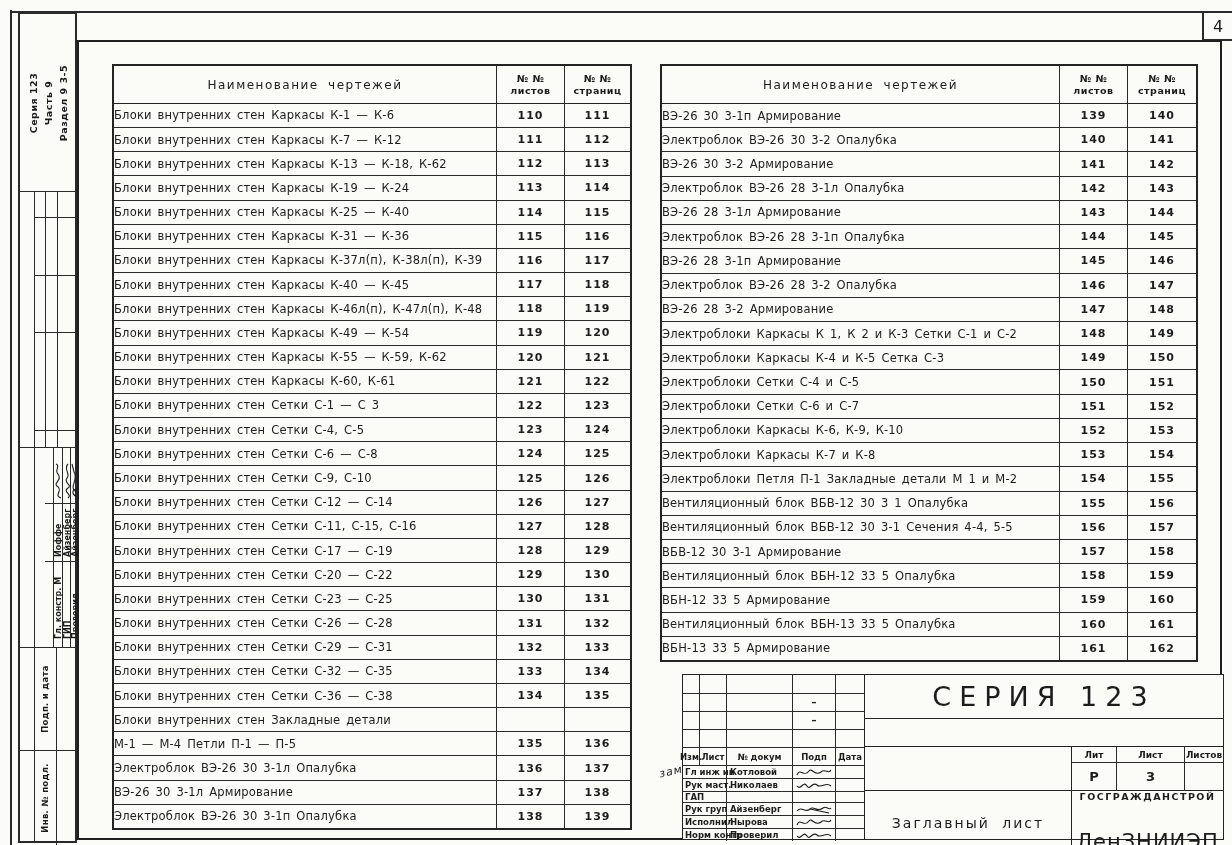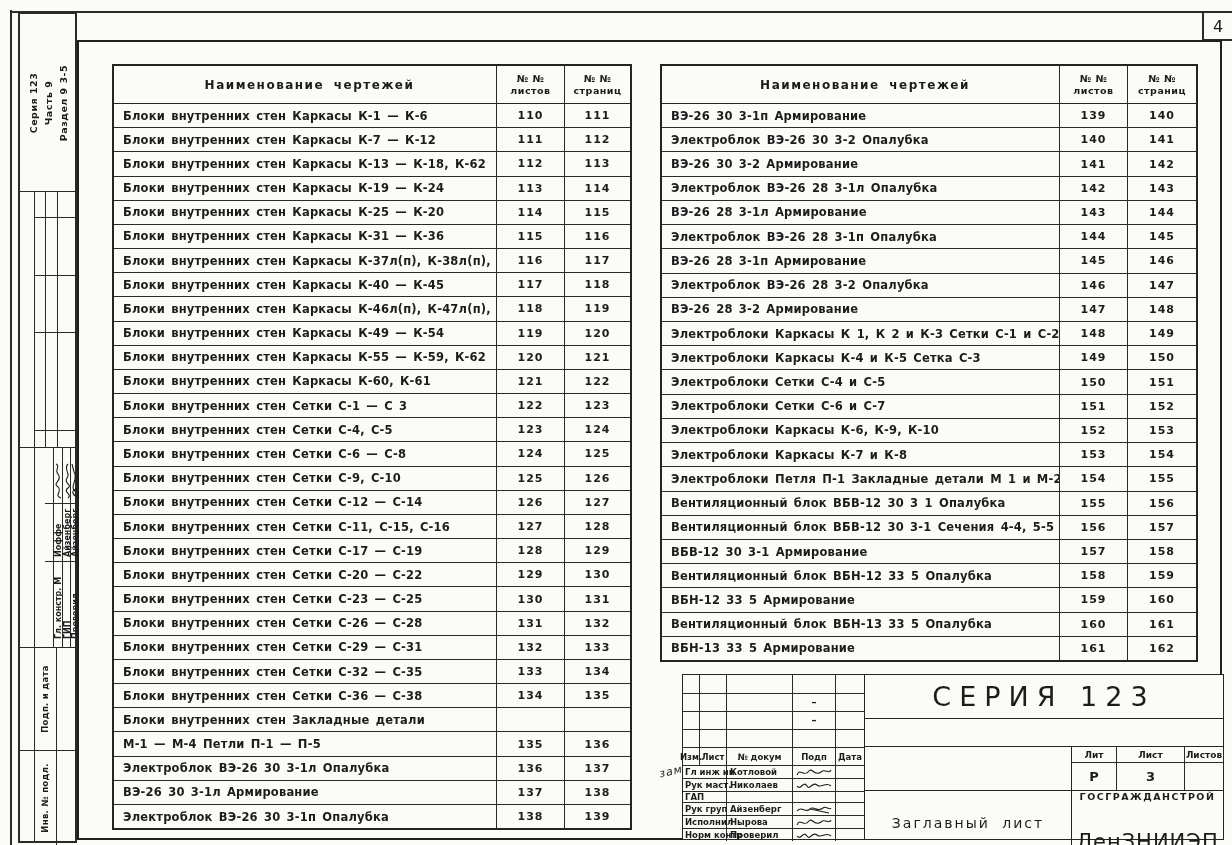--- a/index.html
+++ b/index.html
@@ -59,22 +59,22 @@
   }
 
   
   .tbl{ position:absolute; border:2px solid #242424; display:flex; flex-direction:column; background:#fbfbf8; }
   .tbl-left { left:33px;  top:22px; width:520px; height:766px; }
   .tbl-right{ left:581px; top:22px; width:538px; height:598px; }
   .thead{ display:flex; height:38px; flex:none; border-bottom:1.8px solid #242424; }
   .trow{ display:flex; flex:1; border-top:1.3px solid #2a2a2a; }
   .trow:first-child{ border-top:none; }
   .tc{ display:flex; align-items:center; overflow:hidden; }
-  .tc.n{ flex:1; padding-left:9px; border-right:1.4px solid #2a2a2a;
-         font-size:11.5px; font-weight:bold; letter-spacing:.2px; word-spacing:2px; white-space:nowrap; }
+  .tc.n{ flex:1; border-right:1.4px solid #2a2a2a;
+         font-size:11.5px; font-weight:normal; letter-spacing:.2px; word-spacing:2px; white-space:nowrap; }
   .tc.s, .tc.p{ width:68px; flex:none; justify-content:center;
          font-size:11px; font-weight:bold; letter-spacing:1px; }
   .tbl-left .tc.s{ width:68px; border-right:1.4px solid #2a2a2a; }
   .tbl-left .tc.p{ width:65px; }
   .tbl-right .tc.s{ border-right:1.4px solid #2a2a2a; }
   .th{ justify-content:center; text-align:center; }
   .th.n{ font-size:12px; letter-spacing:1.5px; word-spacing:4px; white-space:nowrap; }
   .th.s,.th.p{ font-size:9.5px; font-weight:bold; white-space:pre-line; line-height:1.25; letter-spacing:.5px; }
 
   
@@ -203,21 +203,21 @@
 <main class="frame">
 
   <section class="tbl tbl-left">
     <div class="thead">
       <div class="tc n th n">Наименование чертежей</div>
       <div class="tc s th s">№ №
 листов</div>
       <div class="tc p th p">№ №
 страниц</div>
     </div>
-    <div id="left-rows" style="display:flex;flex-direction:column;flex:1;">
+    <div id="left-rows" style="display:flex;flex-direction:column;flex:1;justify-content:flex-end;">
         <div class="trow">
           <div class="tc n">Блоки внутренних стен Каркасы К-1 — К-6</div>
           <div class="tc s">110</div>
           <div class="tc p">111</div>
         </div>
         <div class="trow">
           <div class="tc n">Блоки внутренних стен Каркасы К-7 — К-12</div>
           <div class="tc s">111</div>
           <div class="tc p">112</div>
         </div>
@@ -225,21 +225,21 @@
           <div class="tc n">Блоки внутренних стен Каркасы К-13 — К-18, К-62</div>
           <div class="tc s">112</div>
           <div class="tc p">113</div>
         </div>
         <div class="trow">
           <div class="tc n">Блоки внутренних стен Каркасы К-19 — К-24</div>
           <div class="tc s">113</div>
           <div class="tc p">114</div>
         </div>
         <div class="trow">
-          <div class="tc n">Блоки внутренних стен Каркасы К-25 — К-20</div>
+          <div class="tc n">Блоки внутренних стен Каркасы К-25 — К-40</div>
           <div class="tc s">114</div>
           <div class="tc p">115</div>
         </div>
         <div class="trow">
           <div class="tc n">Блоки внутренних стен Каркасы К-31 — К-36</div>
           <div class="tc s">115</div>
           <div class="tc p">116</div>
         </div>
         <div class="trow">
           <div class="tc n">Блоки внутренних стен Каркасы К-37л(п), К-38л(п), К-39</div>

